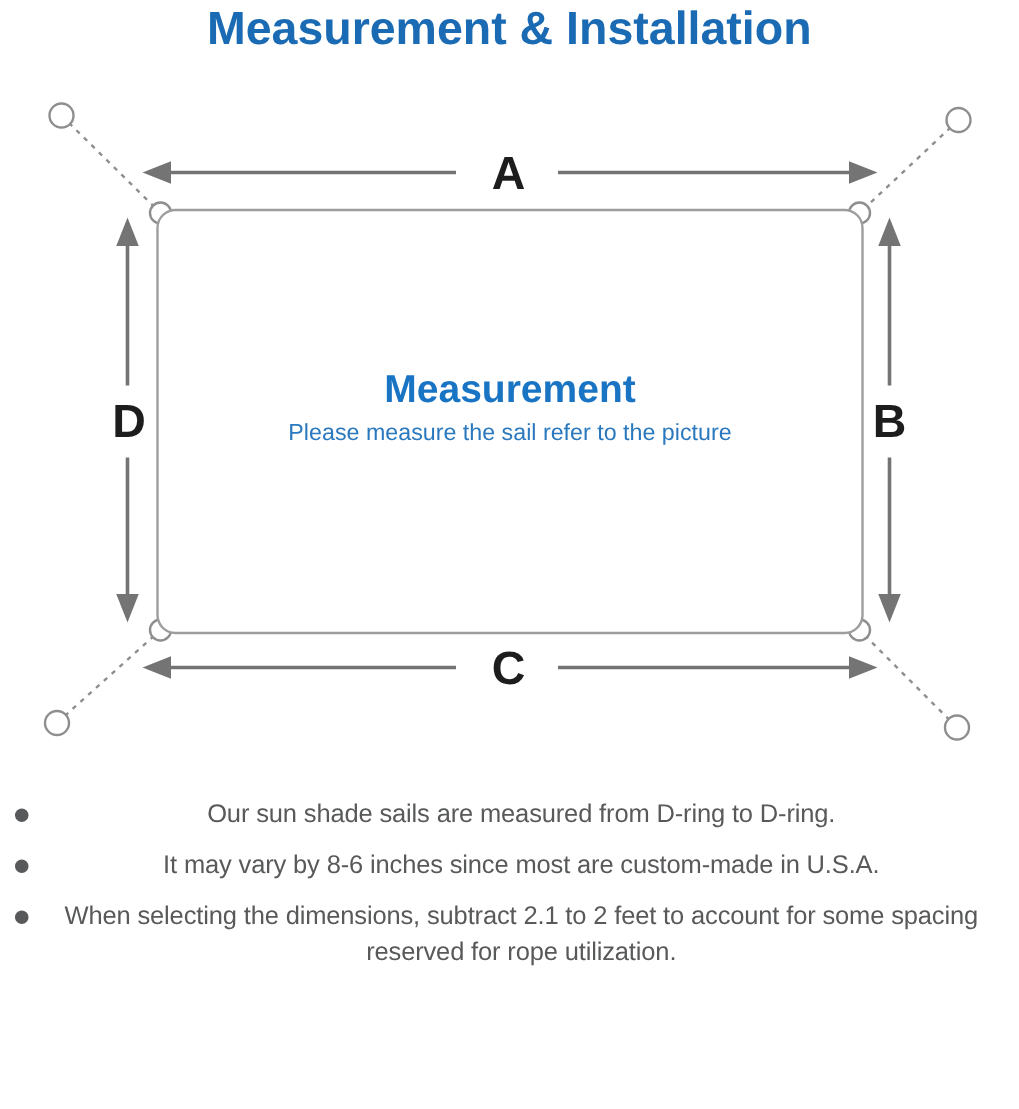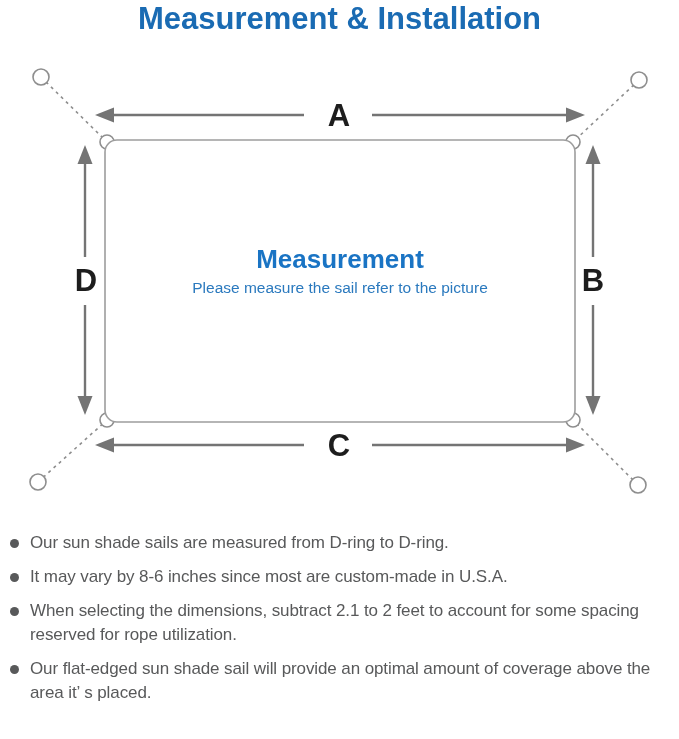--- a/index.html
+++ b/index.html
@@ -22,21 +22,21 @@
   .diagram-wrap{position:absolute;top:55px;left:0;width:679px;height:460px;}
   .diagram-wrap svg{display:block;}
   svg text{font-family:"Liberation Sans","DejaVu Sans",sans-serif;}
   .dim-label{font-size:31px;font-weight:bold;fill:#1d1d1d;}
   .center-heading{font-size:26px;font-weight:bold;fill:var(--heading_blue);}
   .center-subtitle{font-size:15.5px;fill:var(--subtitle_blue);}
   .notes{
     position:absolute;top:531px;left:10px;width:655px;
     color:var(--text_gray);font-size:17px;line-height:24px;letter-spacing:-0.1px;
   }
-  .note-item{display:flex;align-items:flex-start;margin-bottom:10px;}
+  .note-item{display:flex;align-items:flex-start;margin-bottom:10px;text-align:center;}
   .note-bullet{
     flex:0 0 9px;width:9px;height:9px;border-radius:50%;
     background:var(--text_gray);margin-top:8px;margin-right:11px;
   }
   .note-text{flex:1;}
 </style>
 </head>
 <body>
 
 <div class="page">
@@ -116,19 +116,15 @@
       <span class="note-text">Our sun shade sails are measured from D-ring to D-ring.</span>
     </div>
     <div class="note-item">
       <span class="note-bullet"></span>
       <span class="note-text">It may vary by 8-6 inches since most are custom-made in U.S.A.</span>
     </div>
     <div class="note-item">
       <span class="note-bullet"></span>
       <span class="note-text">When selecting the dimensions, subtract 2.1 to 2 feet to account for some spacing reserved for rope utilization.</span>
     </div>
-    <div class="note-item">
-      <span class="note-bullet"></span>
-      <span class="note-text">Our flat-edged sun shade sail will provide an optimal amount of coverage above the area it’ s placed.</span>
-    </div>
   </div>
 
 </div>
 
 </body></html>

